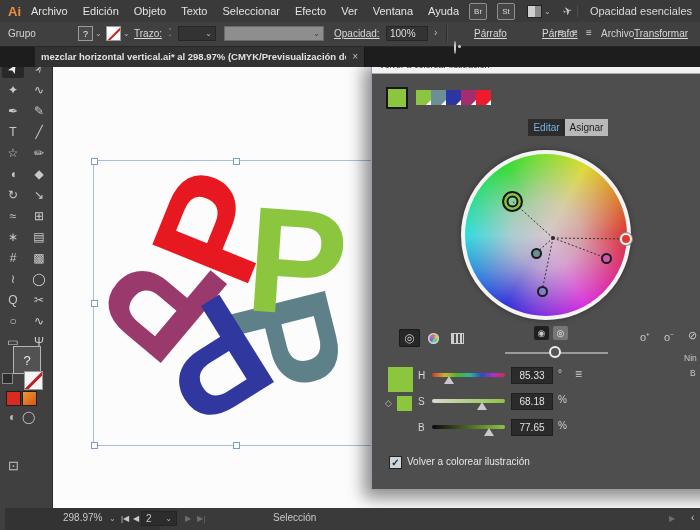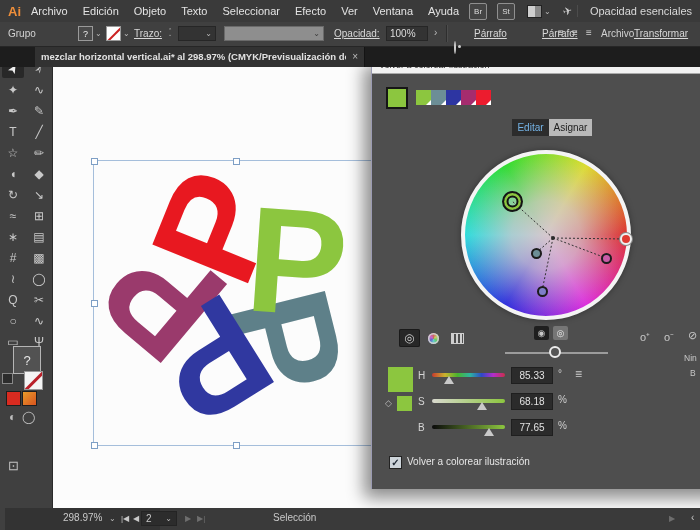--- a/index.html
+++ b/index.html
@@ -68,21 +68,21 @@
   
   #dialog{position:absolute;left:371px;top:57px;width:360px;height:432px;background:#4e4e4e;
           border-left:1px solid #9a9ab2;box-shadow:-7px 9px 16px rgba(0,0,0,.45);z-index:50;font-size:10px;}
   #dlg-title{height:16px;background:#f2f2f2;color:#333;font-size:9px;display:flex;align-items:center;
              padding-left:7px;border-bottom:1px solid #aaa;}
   #group-swatch{position:absolute;left:14px;top:30px;width:22px;height:22px;border:2px solid #161616;box-sizing:border-box;}
   #color-group-swatches{position:absolute;left:44px;top:33px;display:flex;}
   .sw{width:15px;height:15px;position:relative;}
   .sw i{position:absolute;right:0;bottom:0;width:0;height:0;border-left:5px solid transparent;border-bottom:5px solid #fff;}
   .dtab{position:absolute;top:62px;height:17px;display:flex;align-items:center;justify-content:center;
-        font-size:10px;box-sizing:border-box;}
+        font-size:10px;box-sizing:border-box;margin-left:16px;}
   #tab-editar{left:140px;width:37px;background:#2c2c2c;color:#74b3e6;}
   #tab-asignar{left:177px;width:43px;background:#b9b9b9;color:#1d1d1d;}
   #color-wheel{position:absolute;left:89px;top:93px;width:170px;height:170px;border-radius:50%;
        box-sizing:border-box;border:4px solid #f4f4f4;
        background:
         radial-gradient(circle at 50% 50%, rgba(212,200,206,1) 0%, rgba(212,200,206,.75) 30%, rgba(212,200,206,0) 72%),
         conic-gradient(from 0deg,
           hsl(90,72%,52%), hsl(60,72%,52%), hsl(30,72%,52%), hsl(0,72%,52%),
           hsl(330,72%,52%), hsl(300,72%,52%), hsl(270,72%,52%), hsl(240,72%,52%),
           hsl(210,72%,52%), hsl(180,72%,52%), hsl(150,72%,52%), hsl(120,72%,52%), hsl(90,72%,52%));

